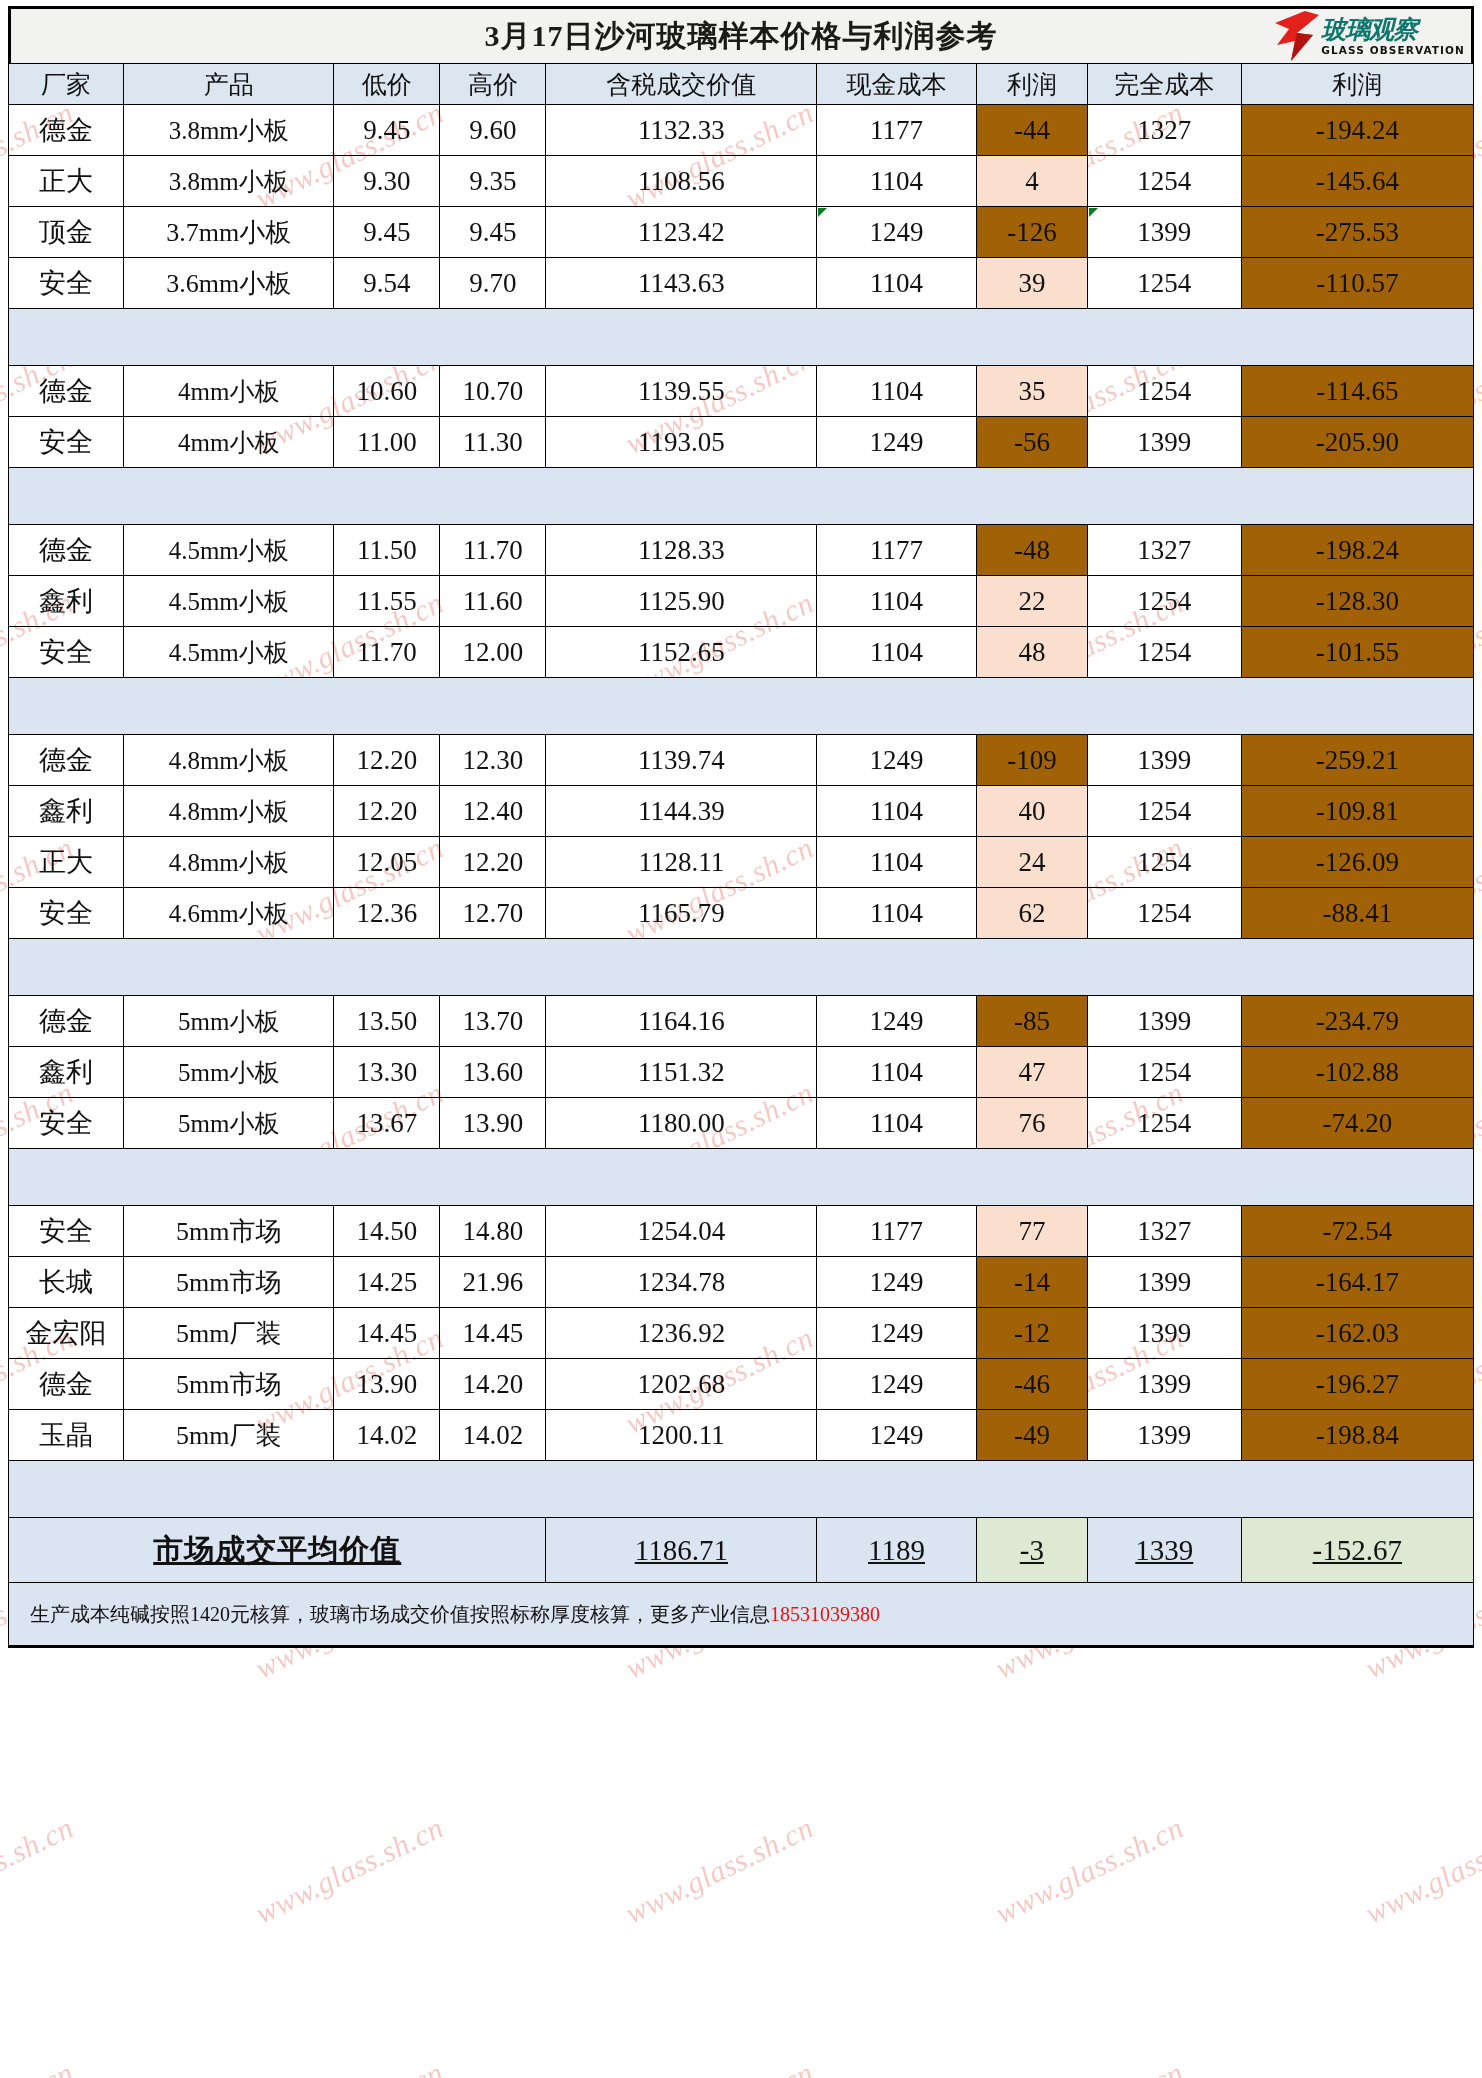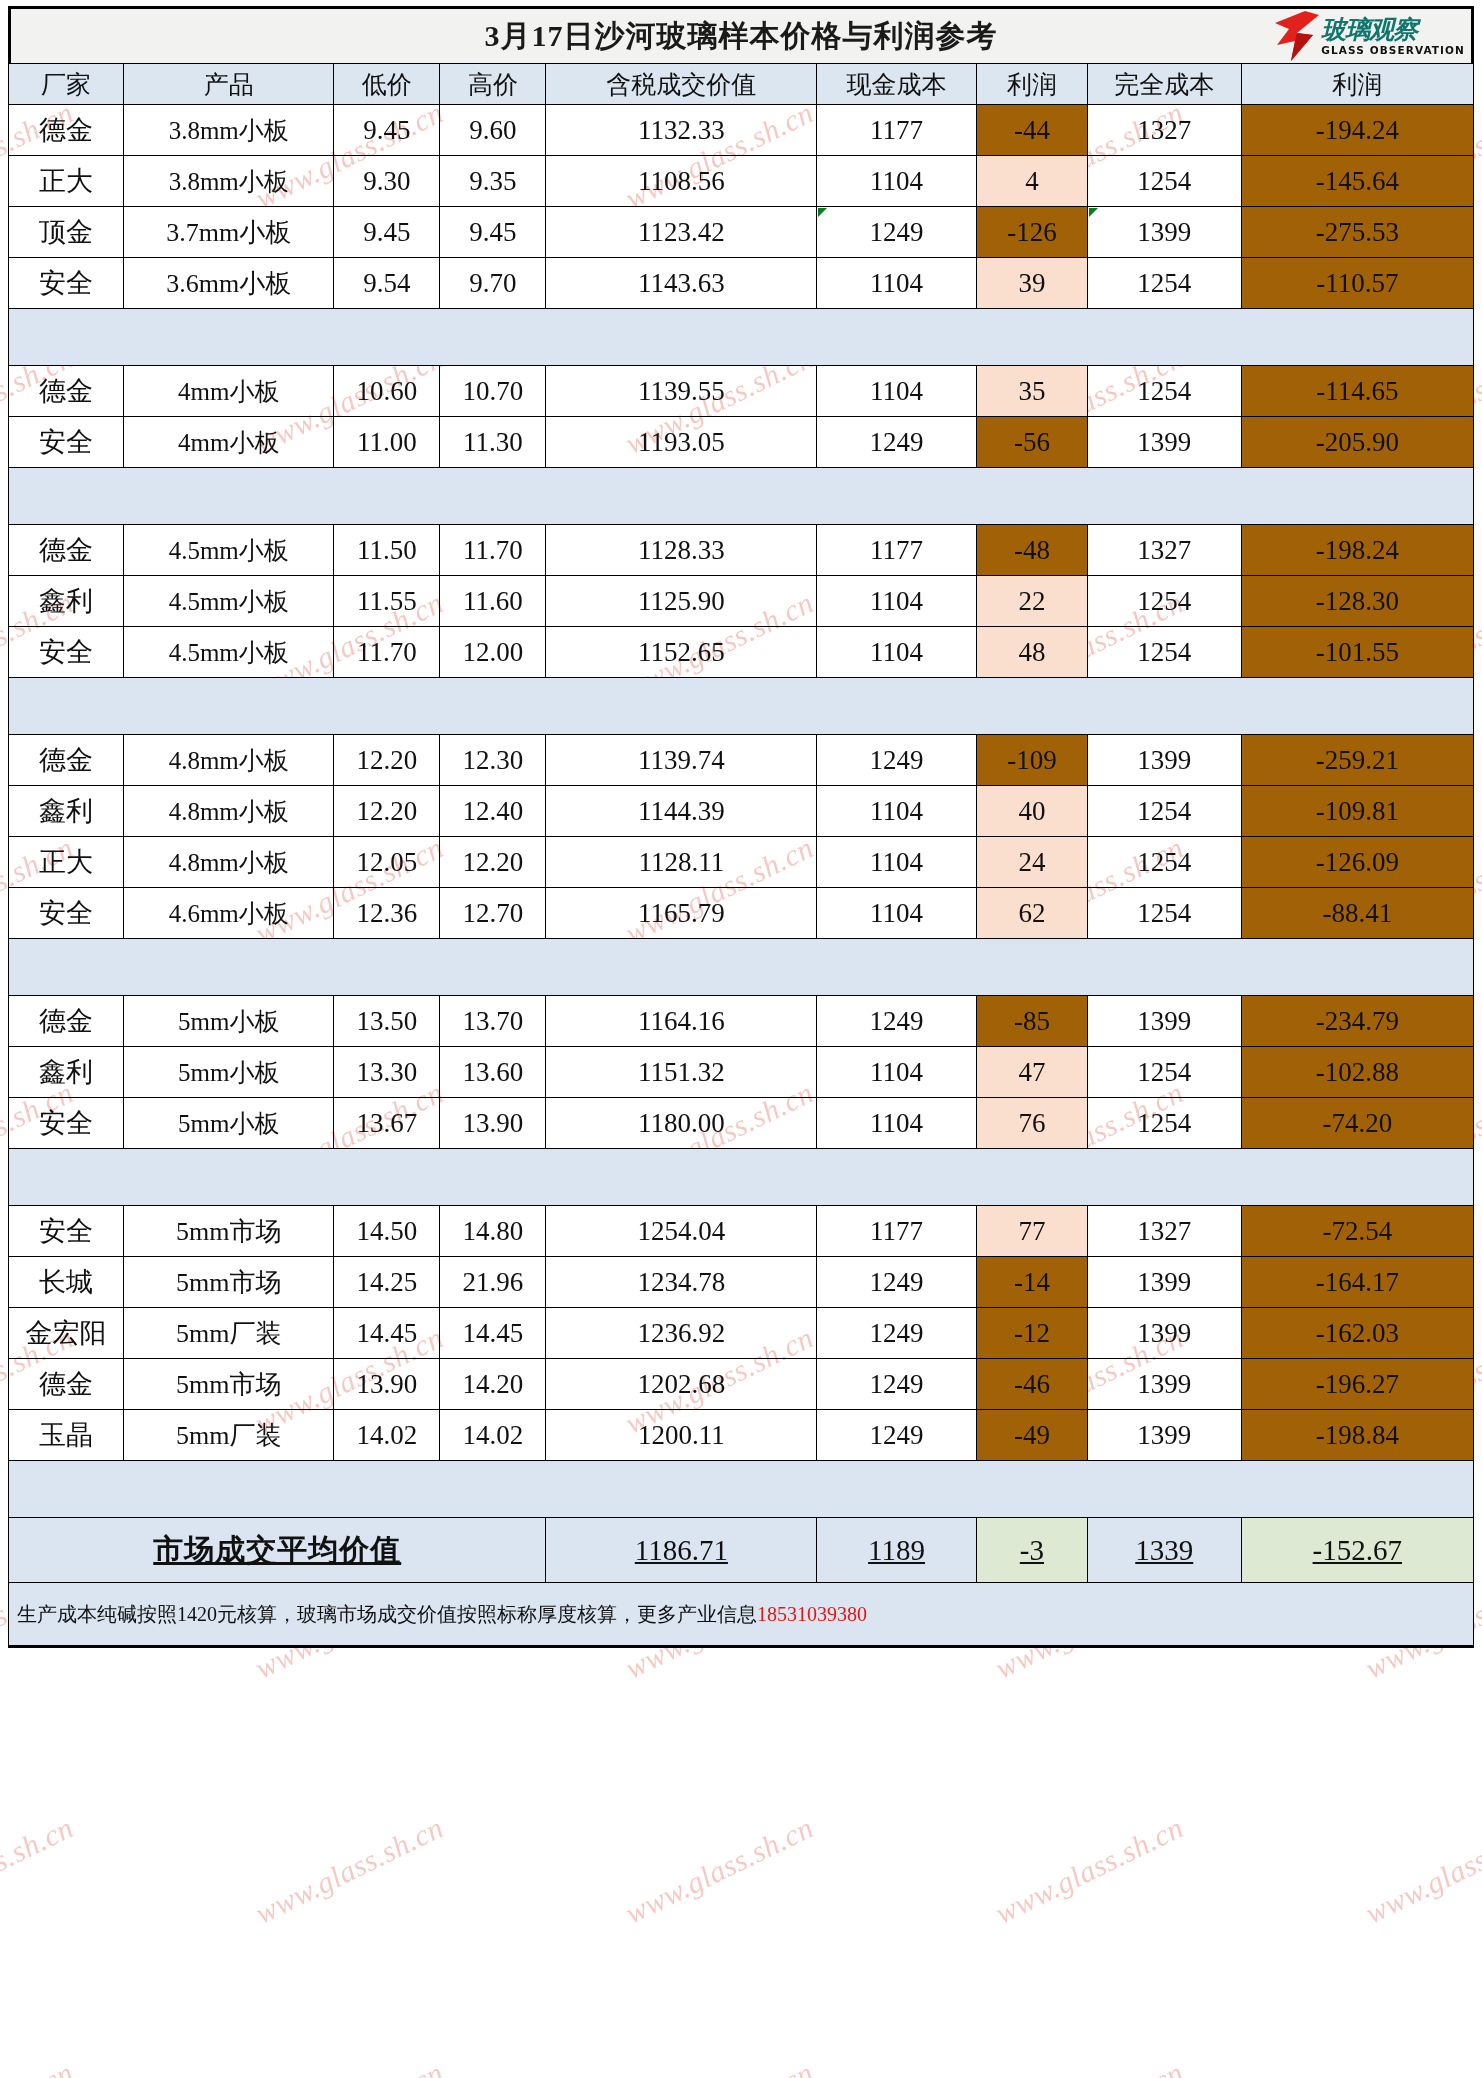--- a/index.html
+++ b/index.html
@@ -182,21 +182,21 @@
     border-bottom: 3px solid #000;
     background: #dbe5f1;
     height: 62px;
     display: flex;
     align-items: center;
     position: relative;
     z-index: 6;
   }
   .foot-text {
     font-size: 20px;
-    padding-left: 8px;
+    padding-left: 21px;
     color: #111;
     font-family: "Liberation Serif", "DejaVu Serif", serif;
     letter-spacing: 0px;
   }
   .foot-phone { color: #e8140c; }
 </style>
 </head>
 <body>
 
 <div id="sheet">

